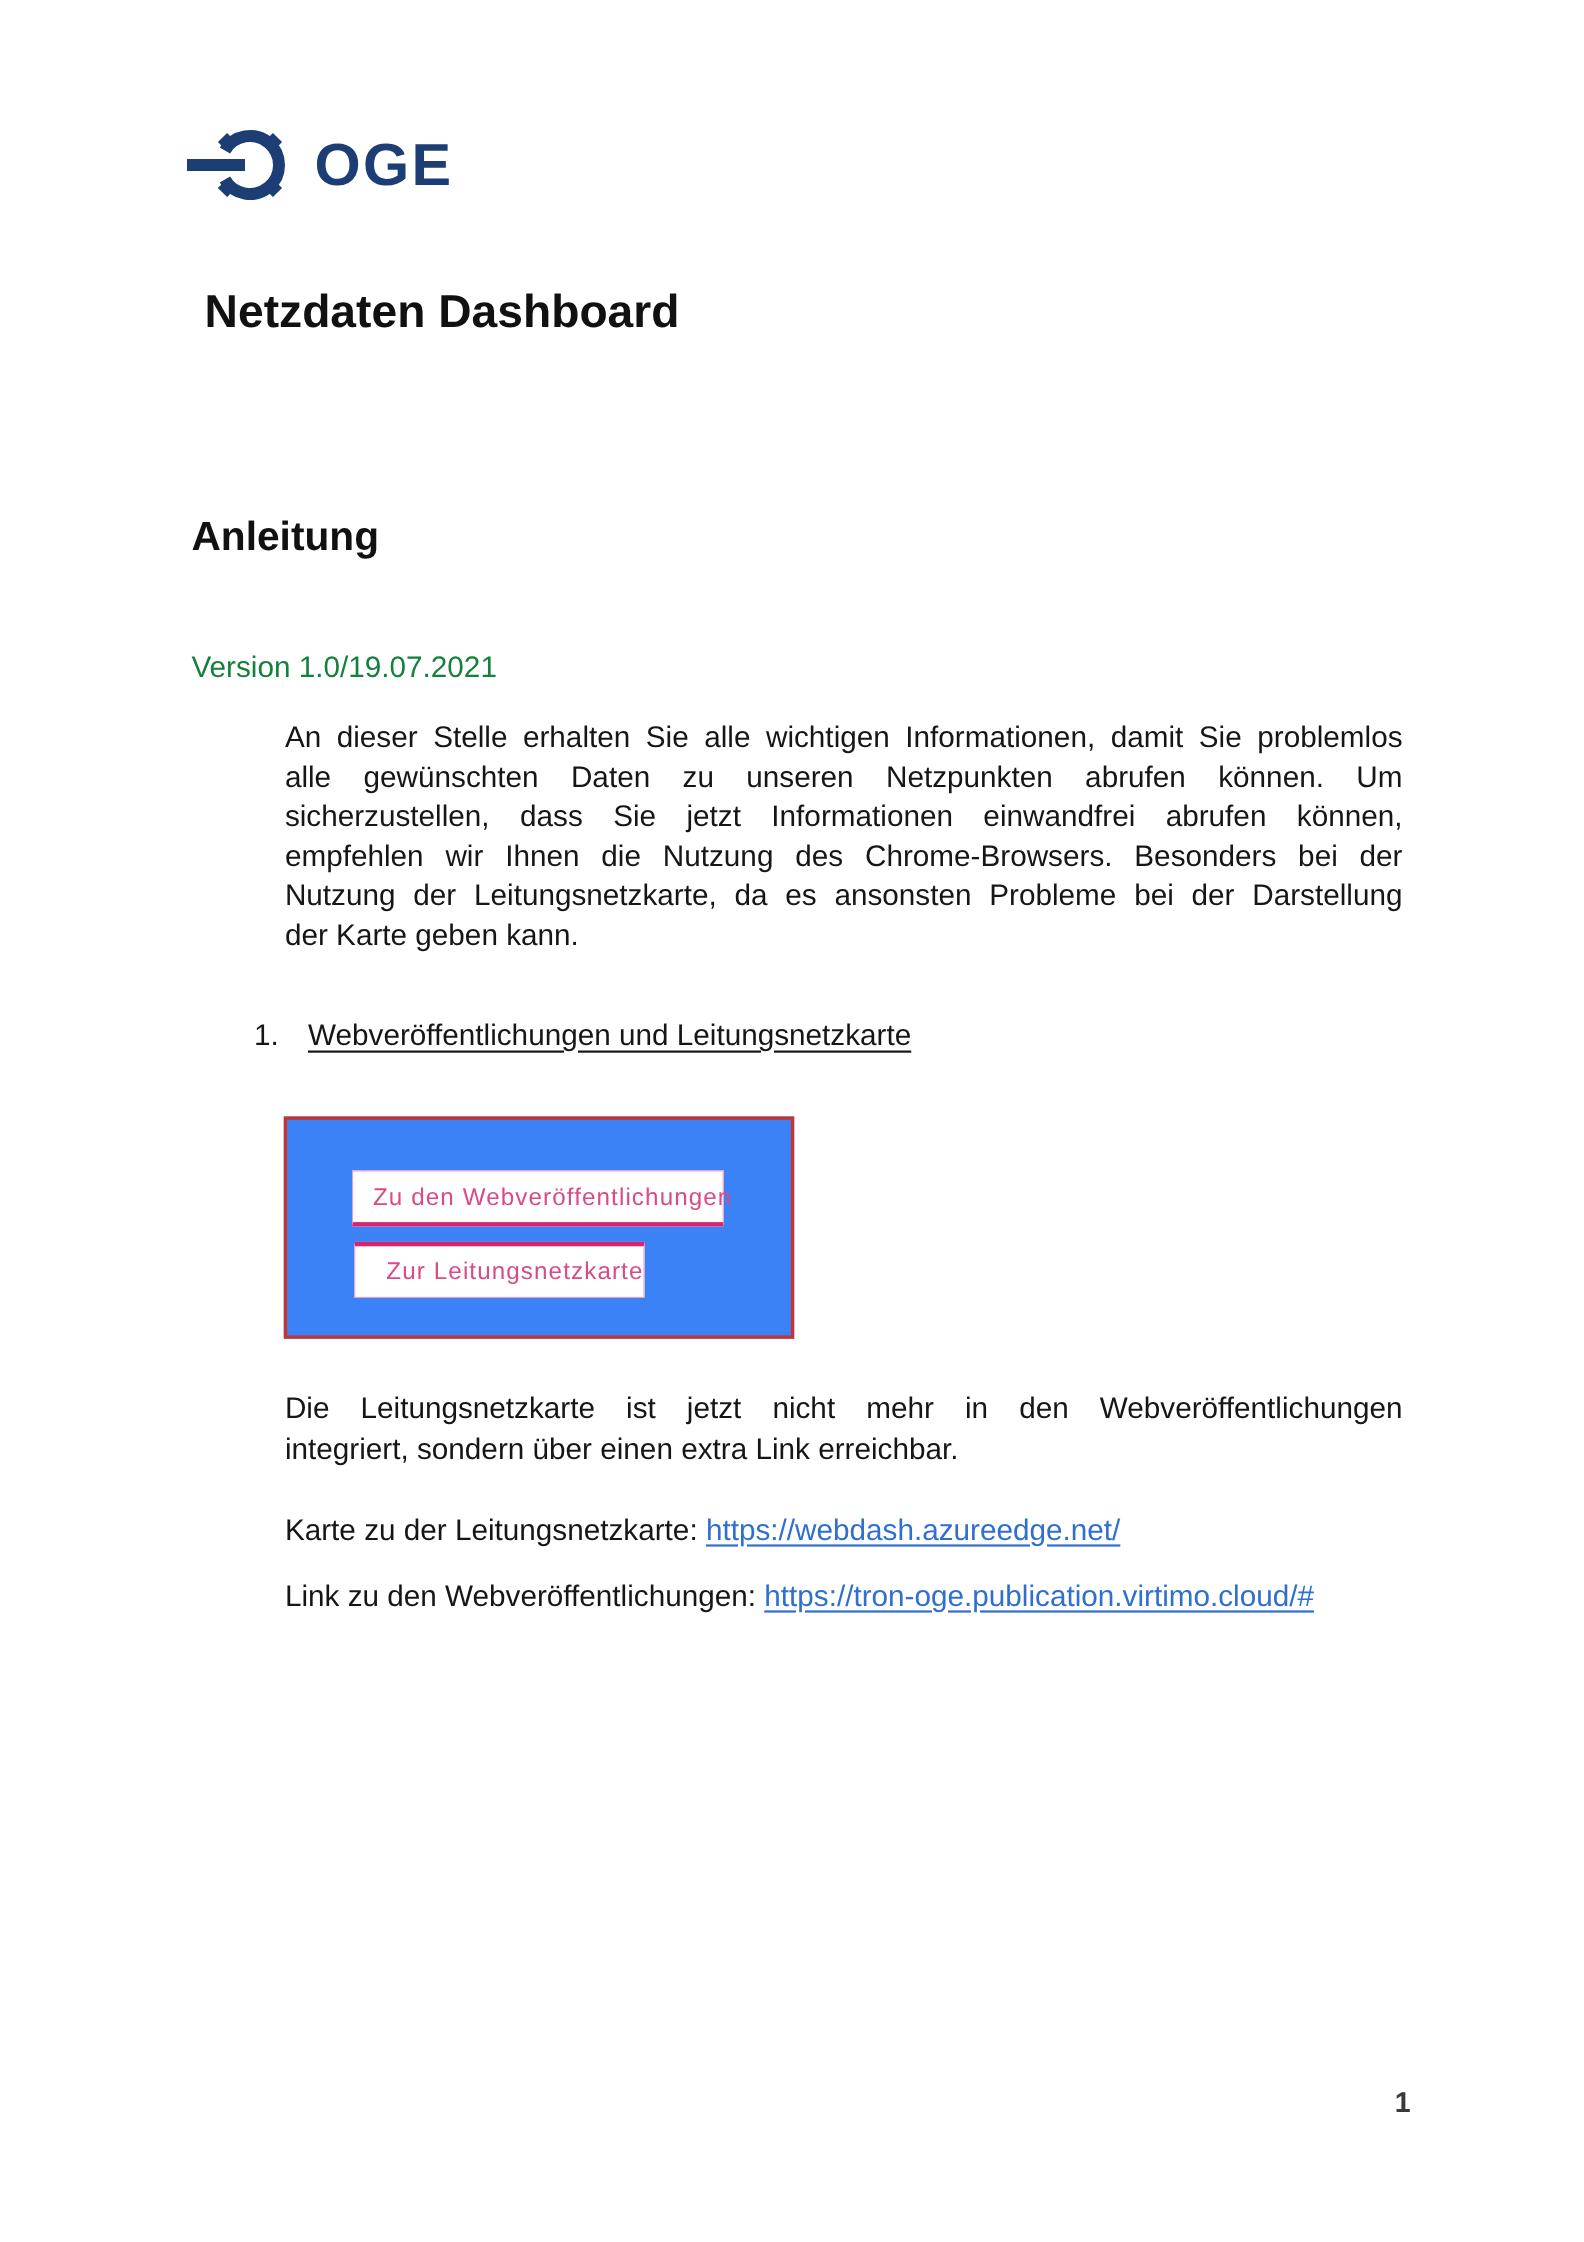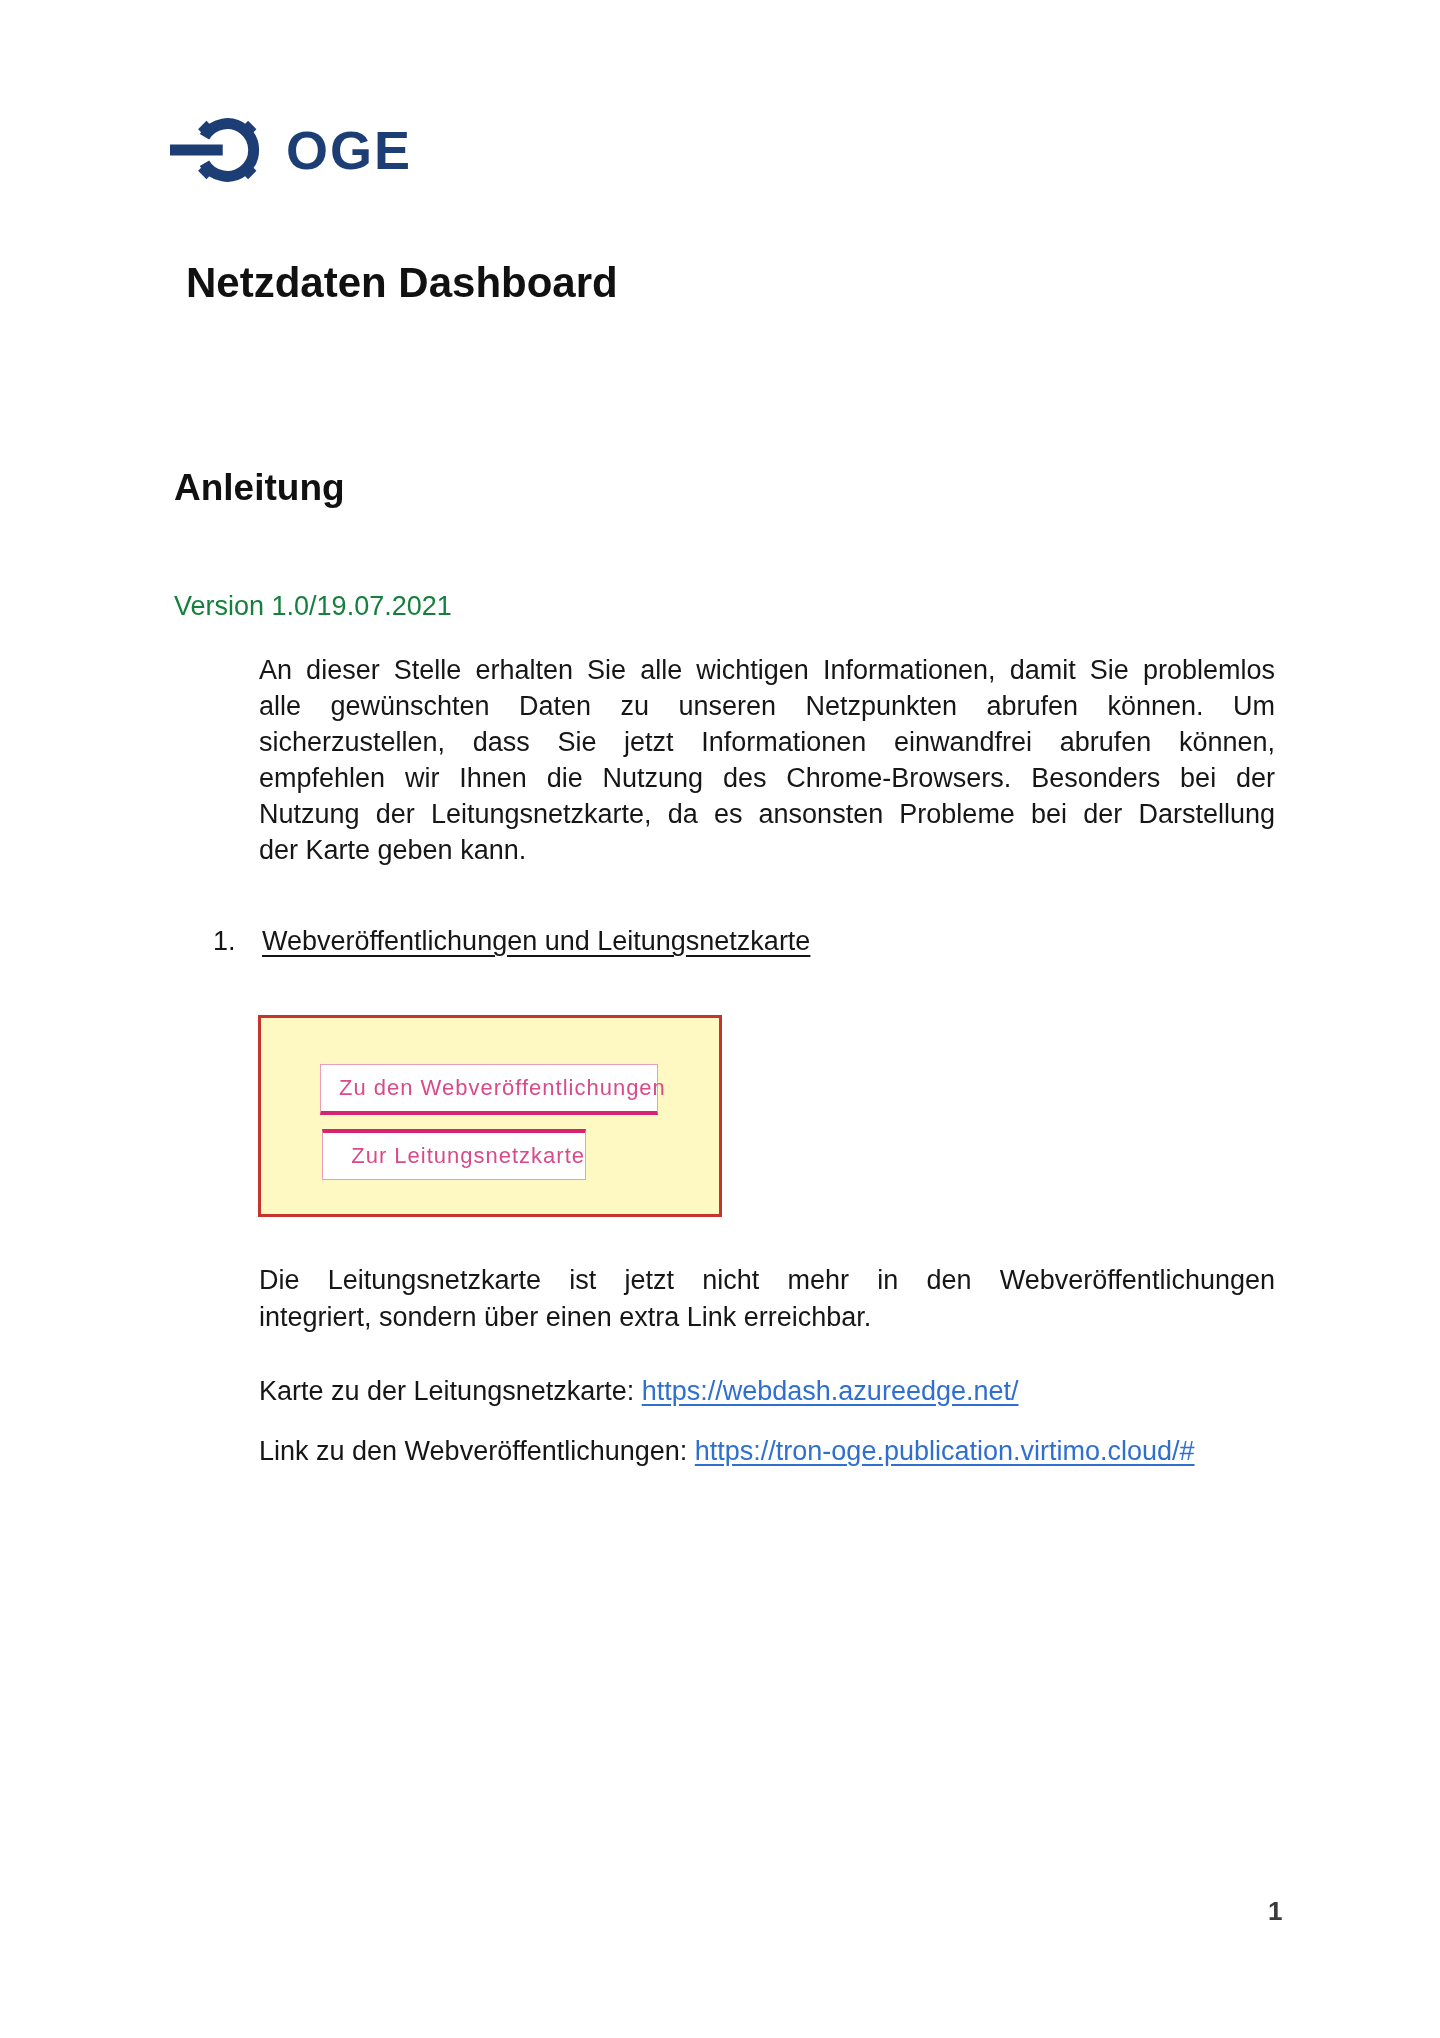--- a/index.html
+++ b/index.html
@@ -17,26 +17,26 @@
   .sec-title{position:absolute;left:174px;top:468px;font-size:37px;font-weight:bold;color:#111;line-height:1.1;}
   .version{position:absolute;left:174px;top:591px;font-size:27px;color:#15803d;}
 
   
   .para{position:absolute;left:259px;width:1016px;font-size:27px;color:#161616;}
   .para .pline{text-align:justify;text-align-last:justify;white-space:nowrap;height:36px;line-height:36px;}
   .para .pline.last{text-align-last:left;}
   .para.note .pline{height:37px;line-height:37px;}
 
   
-  .list-head{position:absolute;left:213px;top:926px;font-size:27px;color:#161616;}
+  .list-head{position:absolute;left:231px;top:926px;font-size:27px;color:#161616;}
   .list-head .num{display:inline-block;width:49px;}
   .list-head .lbl{text-decoration:underline;text-underline-offset:5px;text-decoration-thickness:2px;}
 
   
-  .shot{position:absolute;left:258px;top:1015px;width:464px;height:202px;border:3px solid #c5342f;box-sizing:border-box;background:#fef9c3;}
+  .shot{position:absolute;left:258px;top:1015px;width:464px;height:202px;border:3px solid #c5342f;box-sizing:border-box;background:#3b82f6;}
   .shot-btn{position:absolute;box-sizing:border-box;display:flex;align-items:center;padding-left:18px;
             color:#d84a8a;font-size:22px;letter-spacing:1px;white-space:nowrap;background:#fff;}
   .shot-btn.b1{left:59px;top:46px;width:338px;height:51px;border:1px solid #eb9dbd;border-bottom:4px solid #d6246e;}
   .shot-btn.b2{left:61px;top:111px;width:264px;height:51px;border:1px solid #eb9dbd;border-top:4px solid #d6246e;justify-content:flex-end;}
 
   
   .linkline{position:absolute;left:259px;font-size:27px;color:#161616;white-space:nowrap;}
   .linkline a{color:#2f6fd0;text-decoration:underline;text-underline-offset:4px;cursor:pointer;}
 
   .pagenum{position:absolute;left:1268px;top:1896px;font-size:26px;font-weight:bold;color:#3a3a3a;}

